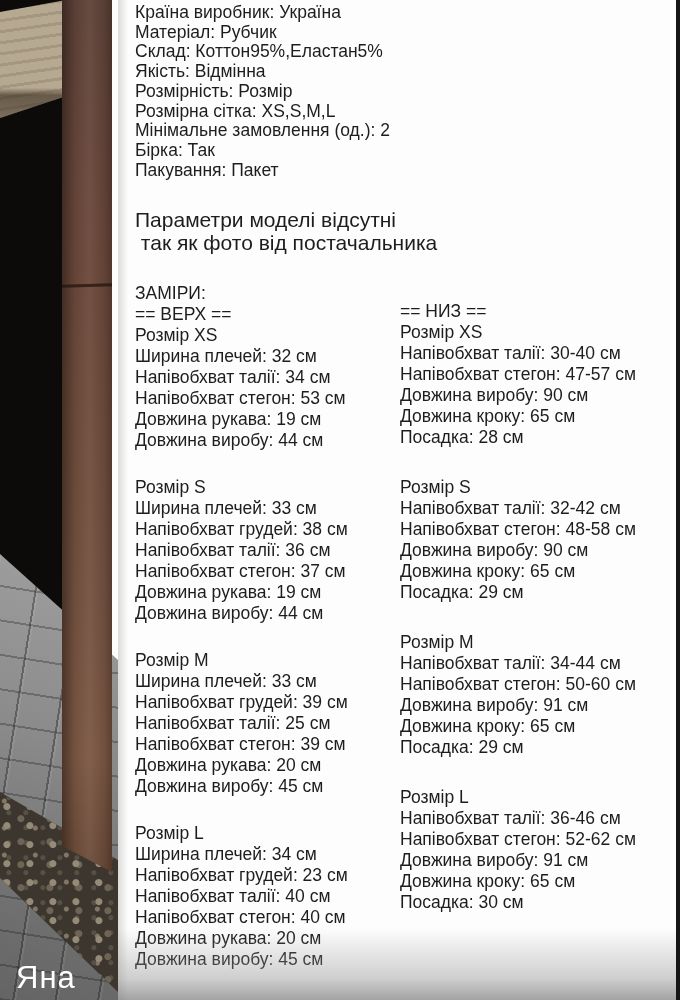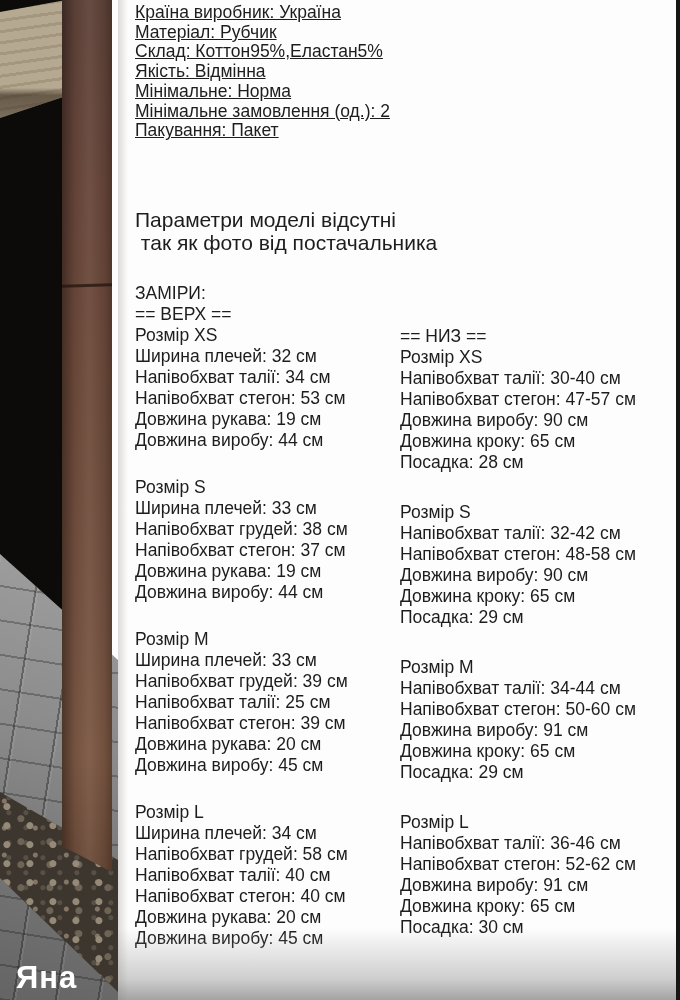--- a/index.html
+++ b/index.html
@@ -30,36 +30,36 @@
       #3c362e;
     background-size:23px 19px,29px 23px,17px 15px,31px 27px;}
   .pillar{position:absolute;left:62px;top:0;width:50px;height:880px;z-index:5;
     clip-path:polygon(0 0,100% 0,100% 872px,0 846px);
     background:
       linear-gradient(to right, rgba(0,0,0,0.38), rgba(0,0,0,0.05) 26%, rgba(255,255,255,0.05) 55%, rgba(0,0,0,0.08) 85%, rgba(0,0,0,0.25)),
       linear-gradient(to bottom,#5e4238,#69463a 24%,#6e4b3b 46%,#745140 68%,#7b5743 86%,#6a4937);}
   .pillar::after{content:"";position:absolute;left:0;top:284px;width:100%;height:3px;
     background:rgba(35,20,14,0.75);transform:rotate(-2deg);}
   .watermark{position:absolute;left:16px;top:960px;z-index:6;color:#ffffff;
-    font-size:31px;font-weight:bold;letter-spacing:1px;}
+    font-size:31px;font-weight:normal;letter-spacing:1px;}
 
   
   .panel{position:absolute;left:118px;top:0;width:558px;height:1000px;background:#fdfdfd;}
   .panel::before{content:"";position:absolute;left:0;top:0;width:10px;height:100%;
     background:linear-gradient(to right, rgba(110,100,90,0.22), rgba(110,100,90,0));}
   .right-edge{position:absolute;right:0;top:0;width:4px;height:1000px;background:#161616;z-index:9;}
   .bottom-fade{position:absolute;left:0;bottom:0;width:100%;height:72px;z-index:8;
     background:linear-gradient(to bottom, rgba(150,150,150,0) 0%, rgba(150,150,150,0.45) 70%, rgba(128,128,128,0.72) 100%);}
 
   .txt{color:#1d1d1d;}
-  .info-list{position:absolute;left:17px;top:3px;font-size:17.5px;line-height:19.7px;text-decoration:underline;}
+  .info-list{position:absolute;left:17px;top:3px;font-size:17.5px;line-height:19.7px;}
   .note{position:absolute;left:17px;top:208px;font-size:21px;line-height:23px;white-space:pre;}
   .mcol{position:absolute;font-size:17.5px;line-height:21px;}
   .mcol-left{left:17px;top:283px;}
-  .mcol-right{left:282px;top:301px;margin-top:25px;}
+  .mcol-right{left:282px;top:301px;}
   .size-block{margin-top:26px;}
   .mcol-right .size-block{margin-top:29px;}
   .blocks .size-block:first-child{margin-top:0;}
 </style>
 </head>
 <body>
 
 <div class="canvas">
 
   <div class="photo-strip">
@@ -70,59 +70,62 @@
     <div class="pillar"></div>
     <div class="watermark">Яна</div>
   </div>
 
   <div class="panel">
     <div class="info-list txt" id="info-list">
         <div class="info-line">Країна виробник: Україна</div>
         <div class="info-line">Матеріал: Рубчик</div>
         <div class="info-line">Склад: Коттон95%,Еластан5%</div>
         <div class="info-line">Якість: Відмінна</div>
-        <div class="info-line">Мінімальне: Норма</div>
+        <div class="info-line">Розмірність: Розмір</div>
+        <div class="info-line">Розмірна сітка: XS,S,M,L</div>
         <div class="info-line">Мінімальне замовлення (од.): 2</div>
+        <div class="info-line">Бірка: Так</div>
         <div class="info-line">Пакування: Пакет</div>
       </div>
     <div class="note txt" id="note-list"><div class="note-line">Параметри моделі відсутні</div><div class="note-line"> так як фото від постачальника</div></div>
 
     <div class="mcol mcol-left txt">
       <div class="m-title">ЗАМІРИ:</div>
       <div class="m-header">== ВЕРХ ==</div>
       <div class="blocks" id="blocks-0">
           <div class="size-block">
             <div class="size-label">Розмір XS</div>
             <div class="m-line">Ширина плечей: 32 см</div>
             <div class="m-line">Напівобхват талії: 34 см</div>
             <div class="m-line">Напівобхват стегон: 53 см</div>
             <div class="m-line">Довжина рукава: 19 см</div>
             <div class="m-line">Довжина виробу: 44 см</div>
           </div>
           <div class="size-block">
             <div class="size-label">Розмір S</div>
             <div class="m-line">Ширина плечей: 33 см</div>
             <div class="m-line">Напівобхват грудей: 38 см</div>
+            <div class="m-line">Напівобхват талії: 36 см</div>
             <div class="m-line">Напівобхват стегон: 37 см</div>
             <div class="m-line">Довжина рукава: 19 см</div>
             <div class="m-line">Довжина виробу: 44 см</div>
           </div>
           <div class="size-block">
             <div class="size-label">Розмір M</div>
             <div class="m-line">Ширина плечей: 33 см</div>
             <div class="m-line">Напівобхват грудей: 39 см</div>
             <div class="m-line">Напівобхват талії: 25 см</div>
             <div class="m-line">Напівобхват стегон: 39 см</div>
             <div class="m-line">Довжина рукава: 20 см</div>
             <div class="m-line">Довжина виробу: 45 см</div>
           </div>
           <div class="size-block">
             <div class="size-label">Розмір L</div>
             <div class="m-line">Ширина плечей: 34 см</div>
-            <div class="m-line">Напівобхват грудей: 58 см</div>
+            <div class="m-line">Напівобхват грудей: 23 см</div>
             <div class="m-line">Напівобхват талії: 40 см</div>
             <div class="m-line">Напівобхват стегон: 40 см</div>
             <div class="m-line">Довжина рукава: 20 см</div>
             <div class="m-line">Довжина виробу: 45 см</div>
           </div>
         </div>
     </div>
 
     <div class="mcol mcol-right txt">
       <div class="m-header">== НИЗ ==</div>

